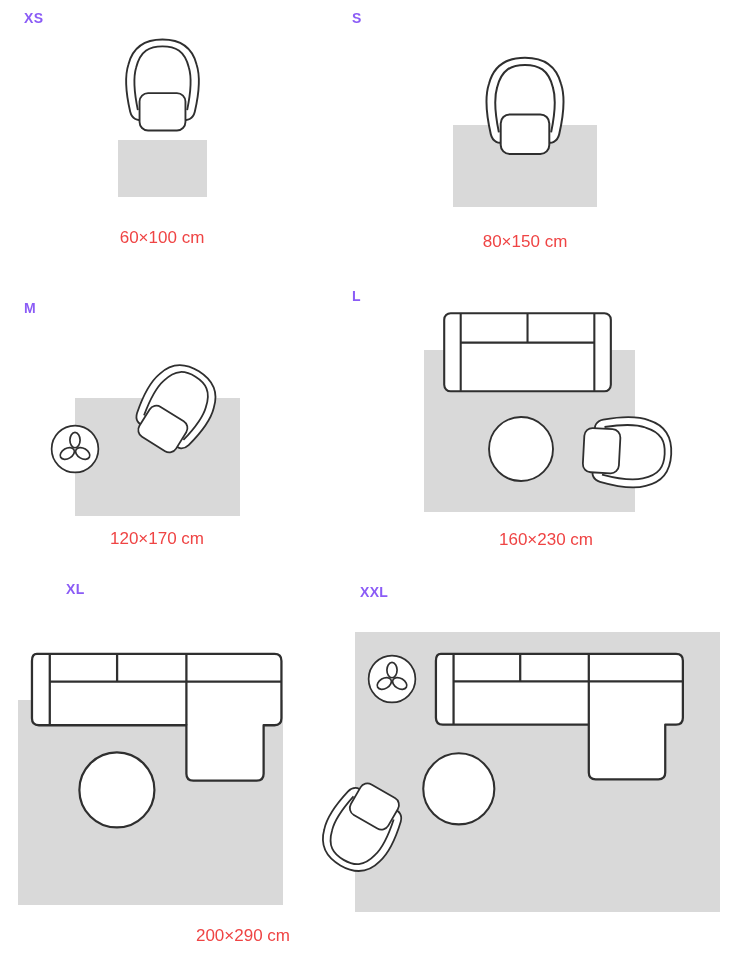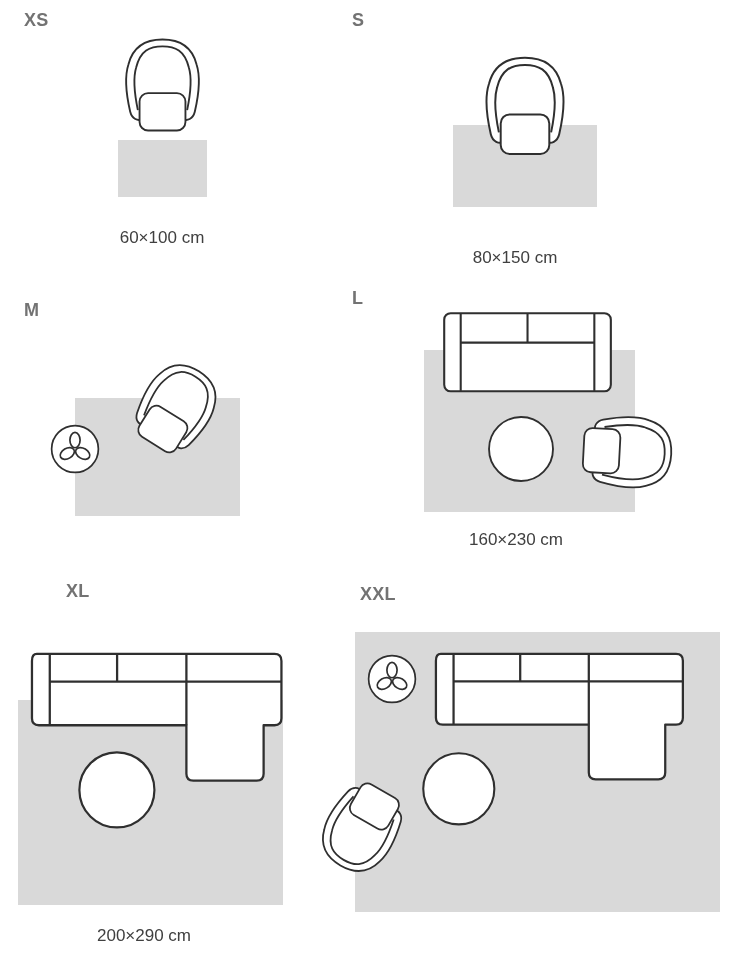--- a/index.html
+++ b/index.html
@@ -13,32 +13,32 @@
     overflow: hidden;
   }
   .scene {
     position: absolute;
     left: 0; top: 0;
     width: 730px; height: 960px;
     display: block;
   }
   .size-label {
     position: absolute;
-    font-size: 18px;
+    font-size: 14px;
     font-weight: 700;
-    color: #737373;
+    color: #8b5cf6;
     letter-spacing: 0.3px;
   }
   .dim-label {
     position: absolute;
     width: 240px;
     text-align: center;
     font-size: 17px;
     font-weight: 400;
-    color: #404040;
+    color: #ef4444;
   }
 </style>
 </head>
 <body>
 
 <div class="canvas">
 
   <svg class="scene" viewBox="0 0 730 960" aria-hidden="true">
     <defs>
 
@@ -115,17 +115,18 @@
   </svg>
 
   <div class="size-label" style="left:24px;  top:10px;">XS</div>
   <div class="size-label" style="left:352px; top:10px;">S</div>
   <div class="size-label" style="left:24px;  top:300px;">M</div>
   <div class="size-label" style="left:352px; top:288px;">L</div>
   <div class="size-label" style="left:24px;  top:581px;margin-left:42px;">XL</div>
   <div class="size-label" style="left:360px; top:584px;">XXL</div>
 
   <div class="dim-label" style="left:42px;  top:228px;">60×100 cm</div>
-  <div class="dim-label" style="left:395px; top:232px;margin-top:16px;">80×150 cm</div>
-  <div class="dim-label" style="left:396px; top:530px;">160×230 cm</div>
-  <div class="dim-label" style="left:24px;  top:926px;">200×290 cm</div>
+  <div class="dim-label" style="left:405px; top:232px;">80×150 cm</div>
+  <div class="dim-label" style="left:37px;  top:529px;">120×170 cm</div>
+  <div class="dim-label" style="left:426px; top:530px;">160×230 cm</div>
+  <div class="dim-label" style="left:50px;  top:926px;text-align:right;">200×290 cm</div>
 
 </div>
 
 </body></html>

